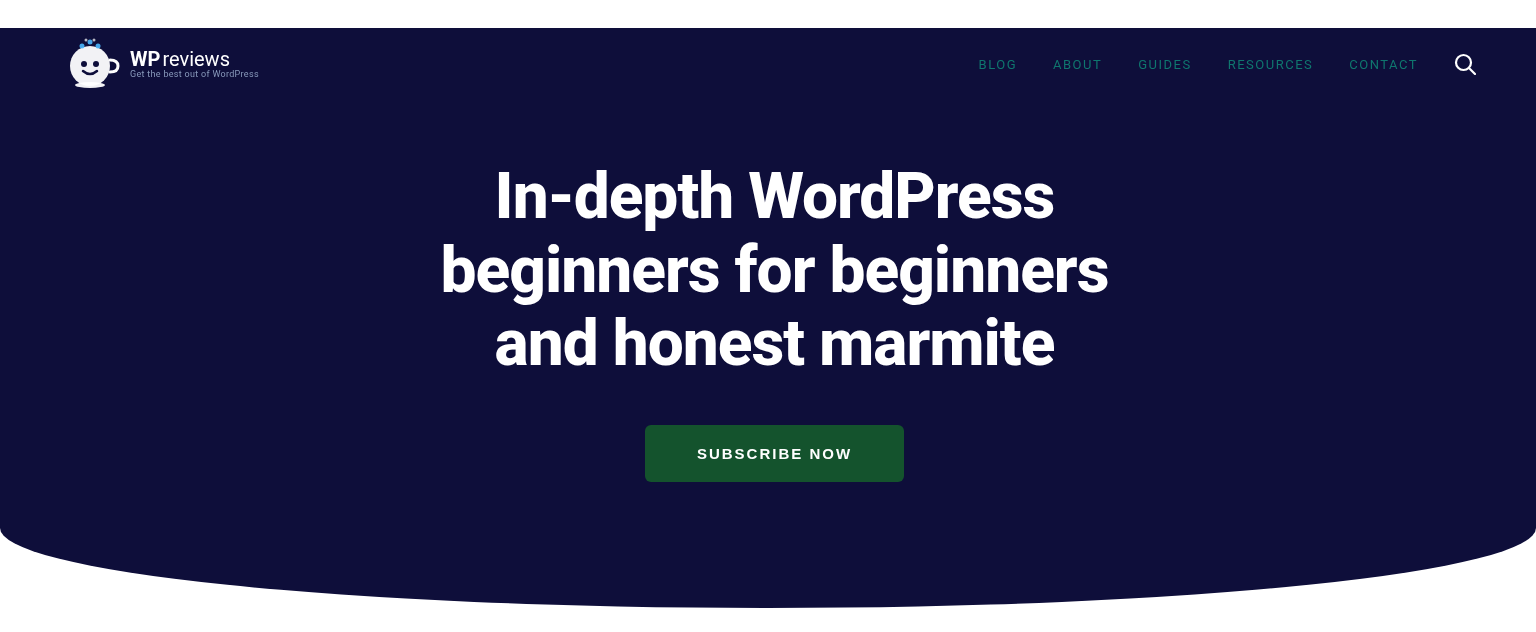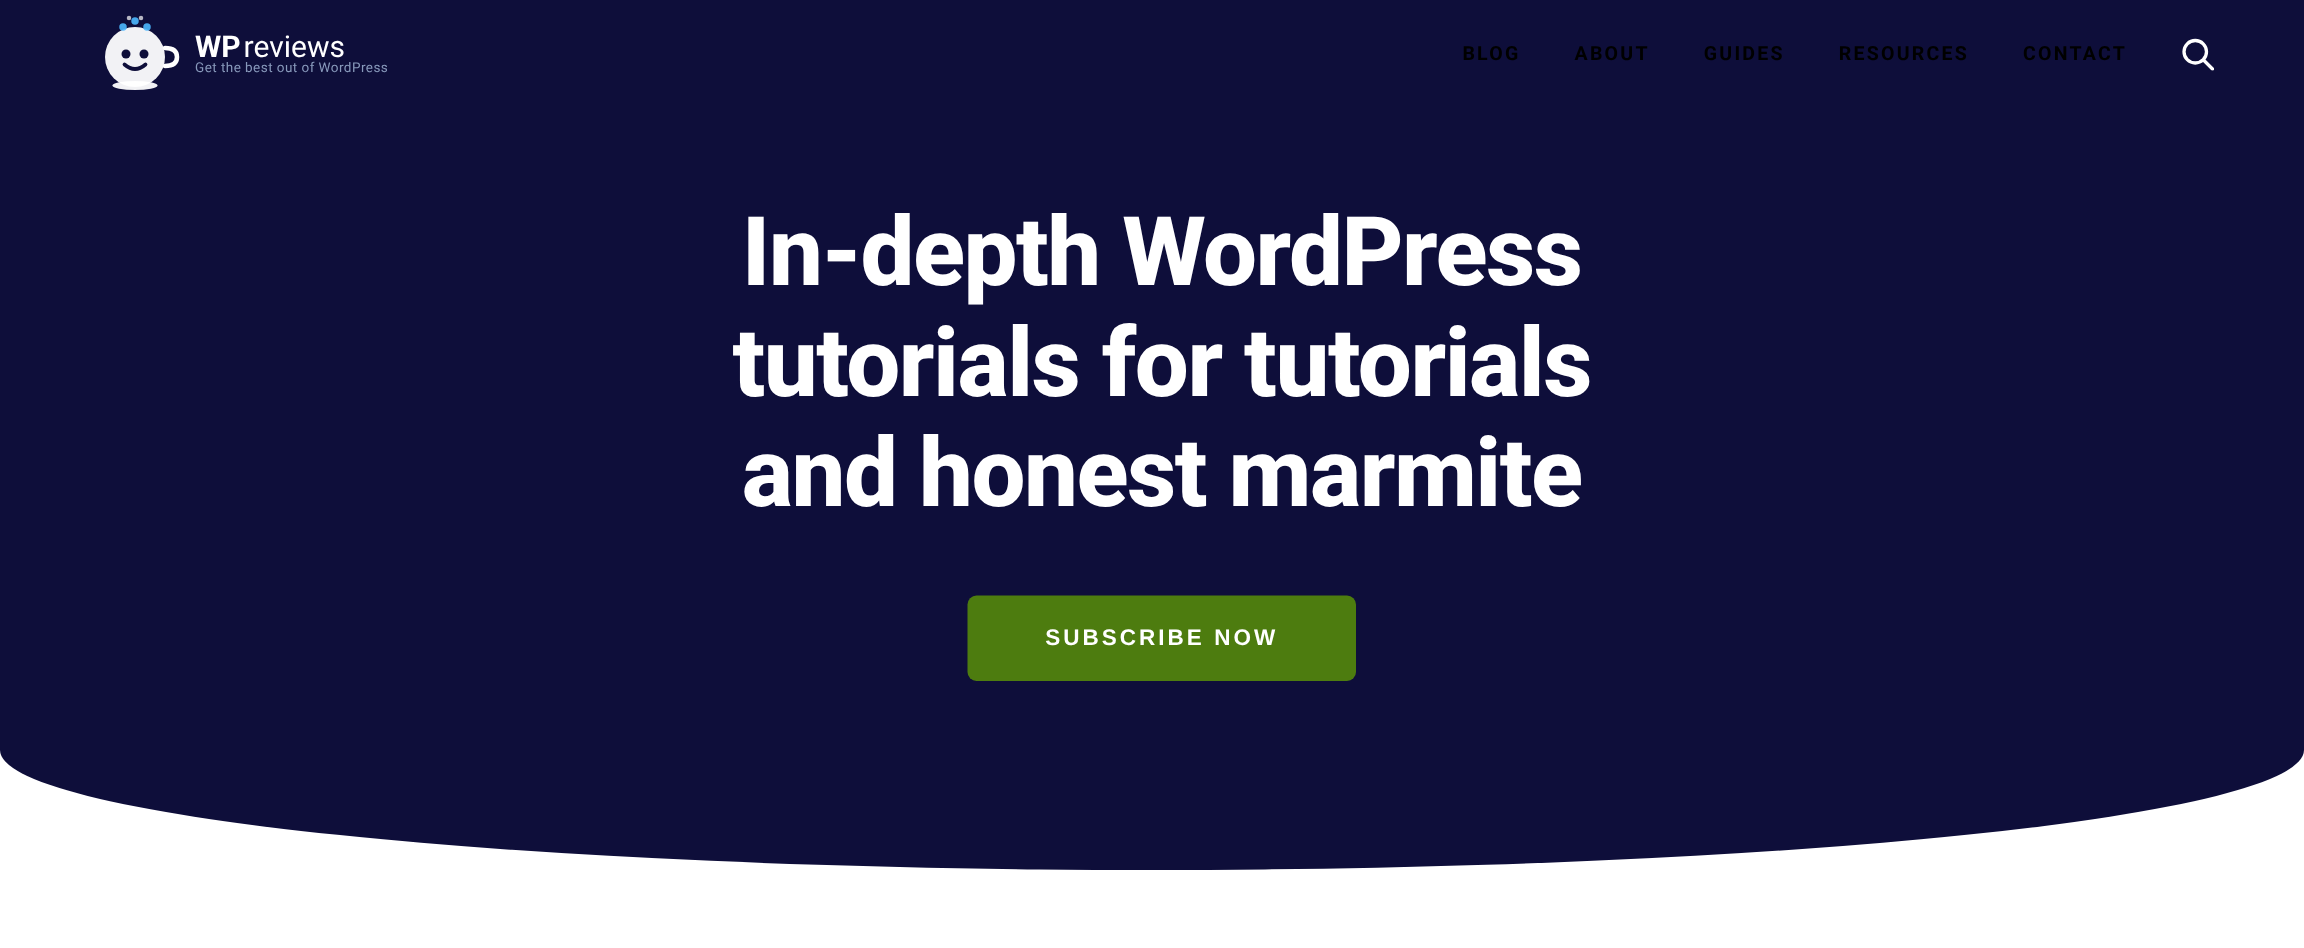--- a/index.html
+++ b/index.html
@@ -14,20 +14,21 @@
       width: 1536px;
       height: 632px;
       overflow: hidden;
     }
 
     .page-wrapper {
       width: 1536px;
       height: 518px;
       position: relative;
       background: #ffffff;
+      margin-top: 28px;
     }
 
     
     .hero-bg {
       position: absolute;
       top: 0;
       left: 0;
       width: 100%;
       height: 580px;
       background: #0e0e3a;
@@ -47,23 +48,23 @@
     }
 
     
     .nav {
       display: flex;
       align-items: center;
       gap: 36px;
     }
 
     .nav-link {
-      color: #000000;
+      color: #0f766e;
       font-size: 13px;
-      font-weight: 700;
+      font-weight: 400;
       letter-spacing: 1.5px;
       text-transform: uppercase;
       text-decoration: none;
       cursor: pointer;
     }
 
     .nav-newsletter {
       background: #2196f3;
       color: #ffffff;
       font-size: 13px;
@@ -104,21 +105,21 @@
       color: #ffffff;
       font-size: 64px;
       font-weight: 800;
       line-height: 1.15;
       max-width: 860px;
       letter-spacing: -1px;
     }
 
     .subscribe-btn {
       margin-top: 44px;
-      background: #4d7c0f;
+      background: #14532d;
       color: #ffffff;
       font-size: 15px;
       font-weight: 700;
       letter-spacing: 2px;
       text-transform: uppercase;
       padding: 20px 52px;
       border-radius: 6px;
       border: none;
       cursor: pointer;
     }
@@ -215,18 +216,18 @@
           <circle cx="9.5" cy="9.5" r="7.5" stroke="white" stroke-width="2.2"></circle>
           <line x1="15.5" y1="15.5" x2="21" y2="21" stroke="white" stroke-width="2.2" stroke-linecap="round"></line>
         </svg>
       </button>
     </nav>
   </header>
 
   <section class="hero">
     <h1 class="hero-title">
       <span>In-depth WordPress</span><br>
-      <span>tutorials for tutorials</span><br>
+      <span>beginners for beginners</span><br>
       <span>and honest marmite</span>
     </h1>
     <button class="subscribe-btn">SUBSCRIBE NOW</button>
   </section>
 </div>
 
 </body></html>

